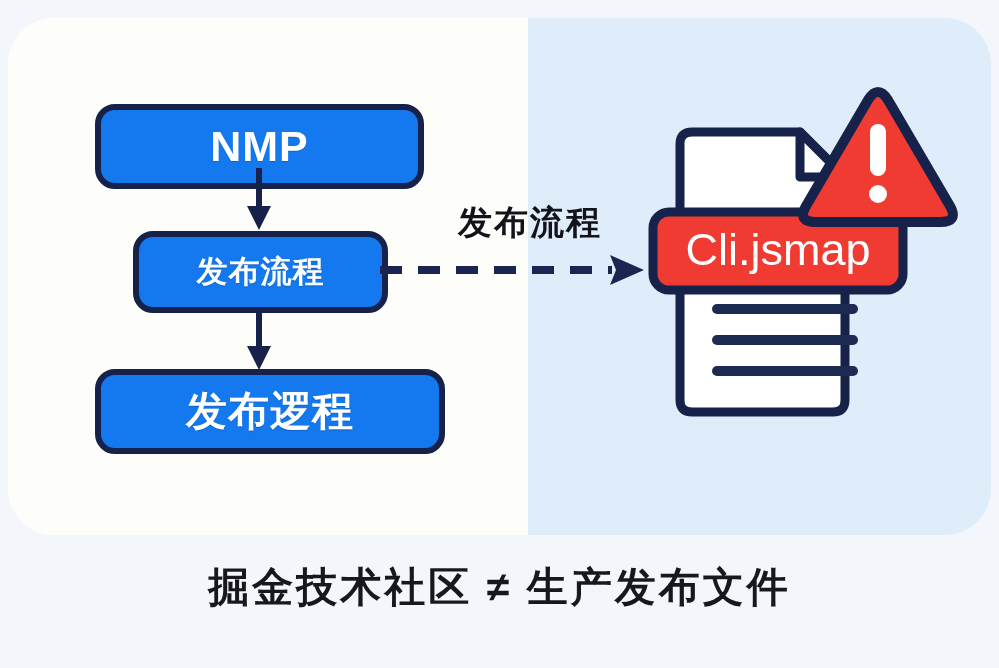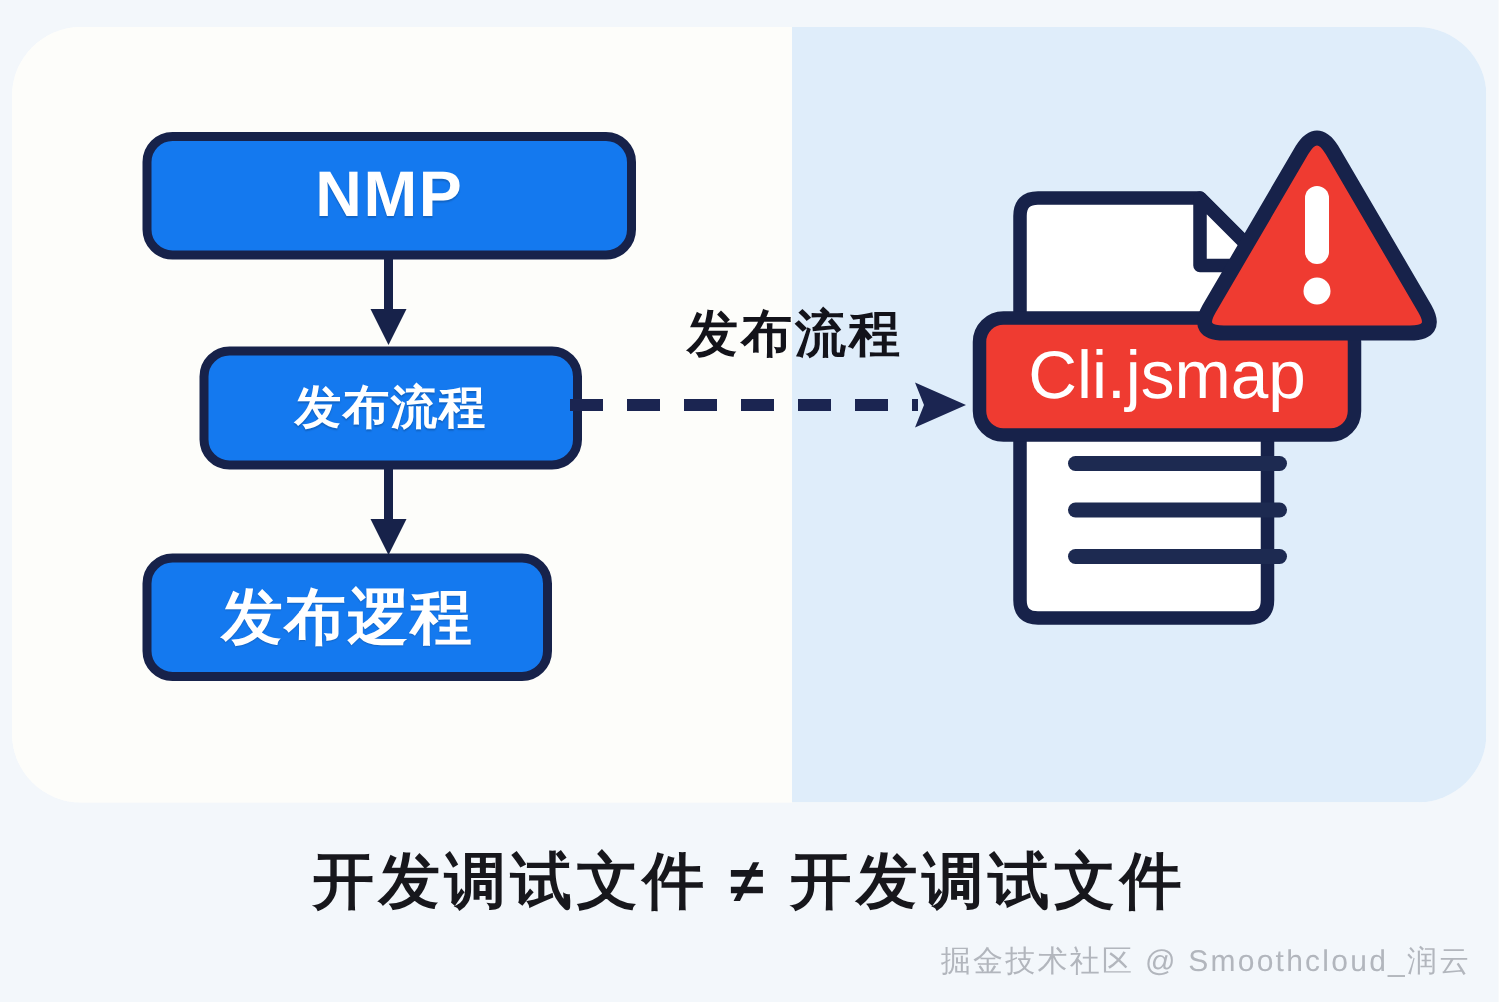--- a/index.html
+++ b/index.html
@@ -57,36 +57,36 @@
     display: flex;
     align-items: center;
     justify-content: center;
     color: #ffffff;
     font-weight: 700;
     letter-spacing: 1px;
     text-shadow: 0 1px 1px rgba(0,0,0,0.18);
   }
   #box-nmp {
     left: 95px;
-    top: 88px;
+    top: 104px;
     width: 329px;
     height: 85px;
     font-size: 43px;
   }
   #box-flow {
     left: 133px;
     top: 231px;
     width: 255px;
     height: 82px;
     font-size: 31px;
   }
   #box-logic {
     left: 95px;
     top: 369px;
-    width: 273px;
+    width: 350px;
     height: 85px;
     font-size: 41px;
   }
 
   
   .vert-arrow {
     position: absolute;
     left: 244px;
     width: 30px;
     height: 64px;
@@ -211,17 +211,16 @@
     <path d="M 228 18
              Q 238 2 248 18
              L 310 124
              Q 319 140 300 140
              L 176 140
              Q 157 140 166 124 Z" fill="#ef3b31" stroke="#17224a" stroke-width="10" stroke-linejoin="round"></path>
     <rect x="230" y="42" width="16" height="52" rx="8" fill="#ffffff"></rect>
     <circle cx="238" cy="112" r="9" fill="#ffffff"></circle>
   </svg>
 
-  <div id="caption">开发调试文件 ≠ 开发调试文件</div>
-
-  <div id="watermark">掘金技术社区 @ Smoothcloud_润云</div>
+  <div id="caption">掘金技术社区 ≠ 生产发布文件</div>
+
 
 </div>
 
 </body></html>

